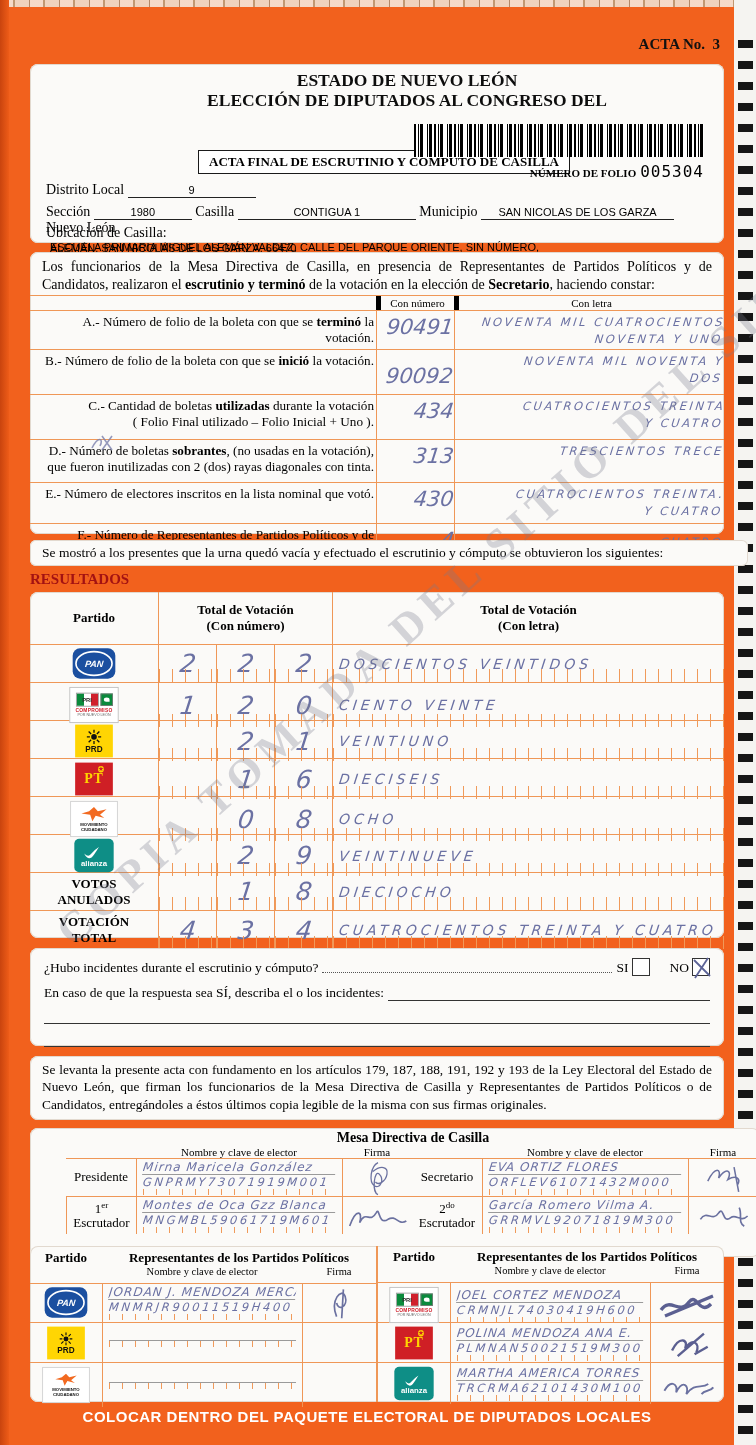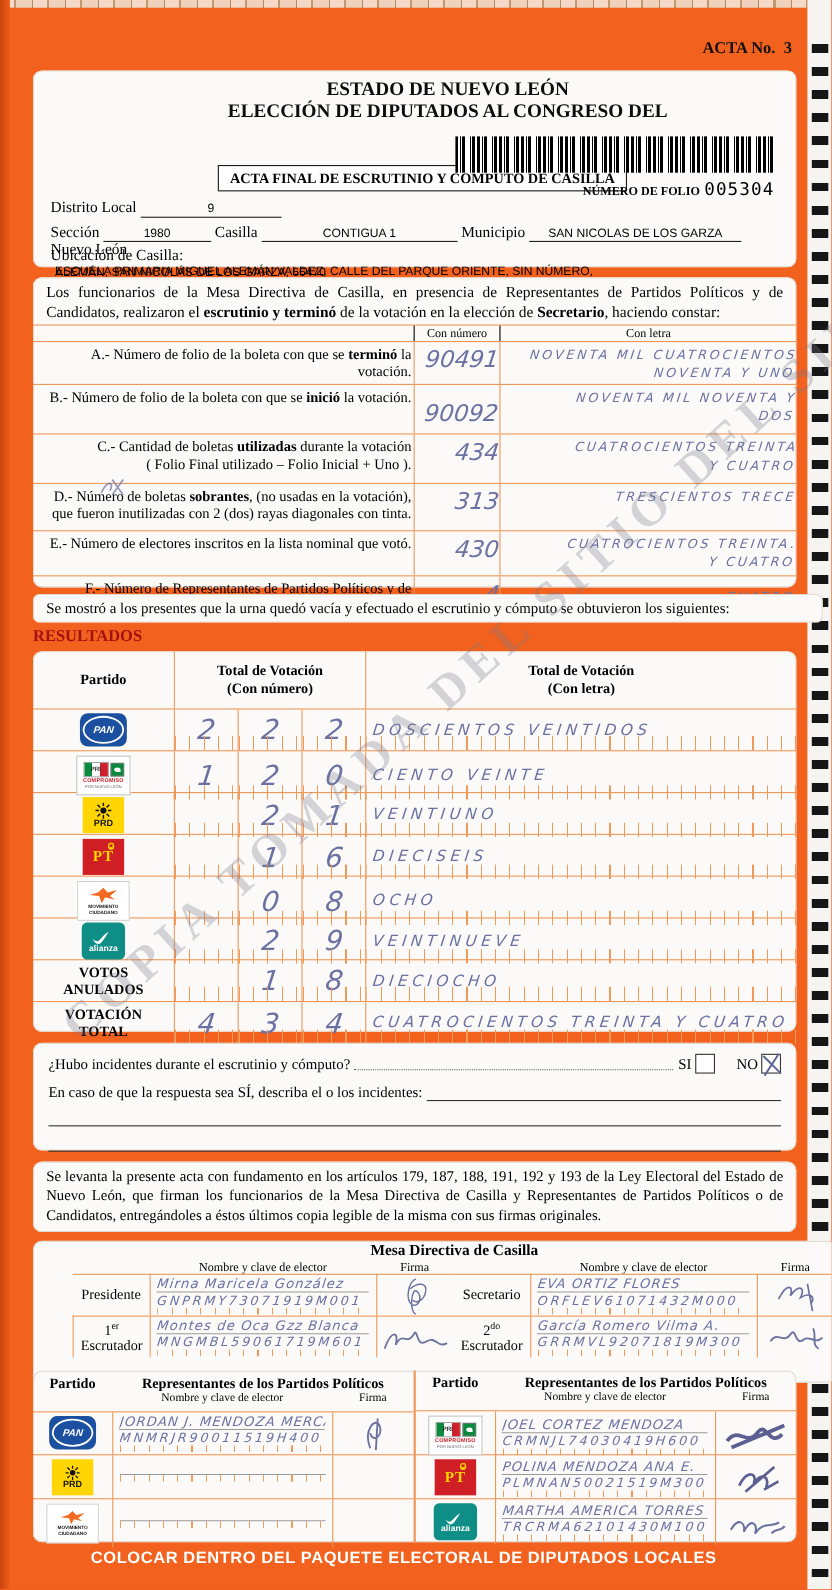--- a/index.html
+++ b/index.html
@@ -40,21 +40,21 @@
      font:11px "Liberation Sans",sans-serif;vertical-align:bottom;padding:0 4px 1px;}
   .ubic2{position:absolute;left:20px;top:178px;right:24px;border-bottom:1px solid #222;
      font:11px "Liberation Sans",sans-serif;padding-bottom:1px;}
   .excl{position:absolute;left:16px;right:20px;top:198px;display:flex;justify-content:space-between;
      font:6.8px "Liberation Serif",serif;color:#333;}
   
   .p-af{top:252px;height:282px;}
   .intro{padding:6px 12px 2px;font:14px "Liberation Serif",serif;line-height:1.25;text-align:justify;}
   .af-head{display:grid;grid-template-columns:346px 78px 1fr;font:11px "Liberation Serif",serif;
      text-align:center;border-top:1px solid #ef9757;}
-  .af-head div{border-left:1px solid #000000;padding:1px 0;}
+  .af-head div{border-left:5px solid #000000;padding:1px 0;}
   .af-head div:first-child{border-left:none;}
   .af-row{display:grid;grid-template-columns:346px 78px 1fr;border-top:1px solid #ef9757;}
   .af-row>div{border-left:1px solid #ef9757;position:relative;text-align:right;}
   .af-row>div:first-child{border-left:none;}
   .af-lbl{font:13.2px "Liberation Serif",serif;padding:3px 2px 0 10px;white-space:pre-line;line-height:1.2;}
   .hw{font-family:"DejaVu Sans",sans-serif;font-style:italic;color:#6b71a3;display:inline-block;transform:skewX(-7deg);}
   .af-num{font-size:21px;padding:4px 0 0 10px;}
   .af-letra{font-size:11.5px;letter-spacing:2.5px;white-space:pre-line;padding:3px 0 0 14px;line-height:1.5;}
   
   .p-urna{top:540px;height:26px;display:flex;align-items:center;padding:0 12px;

